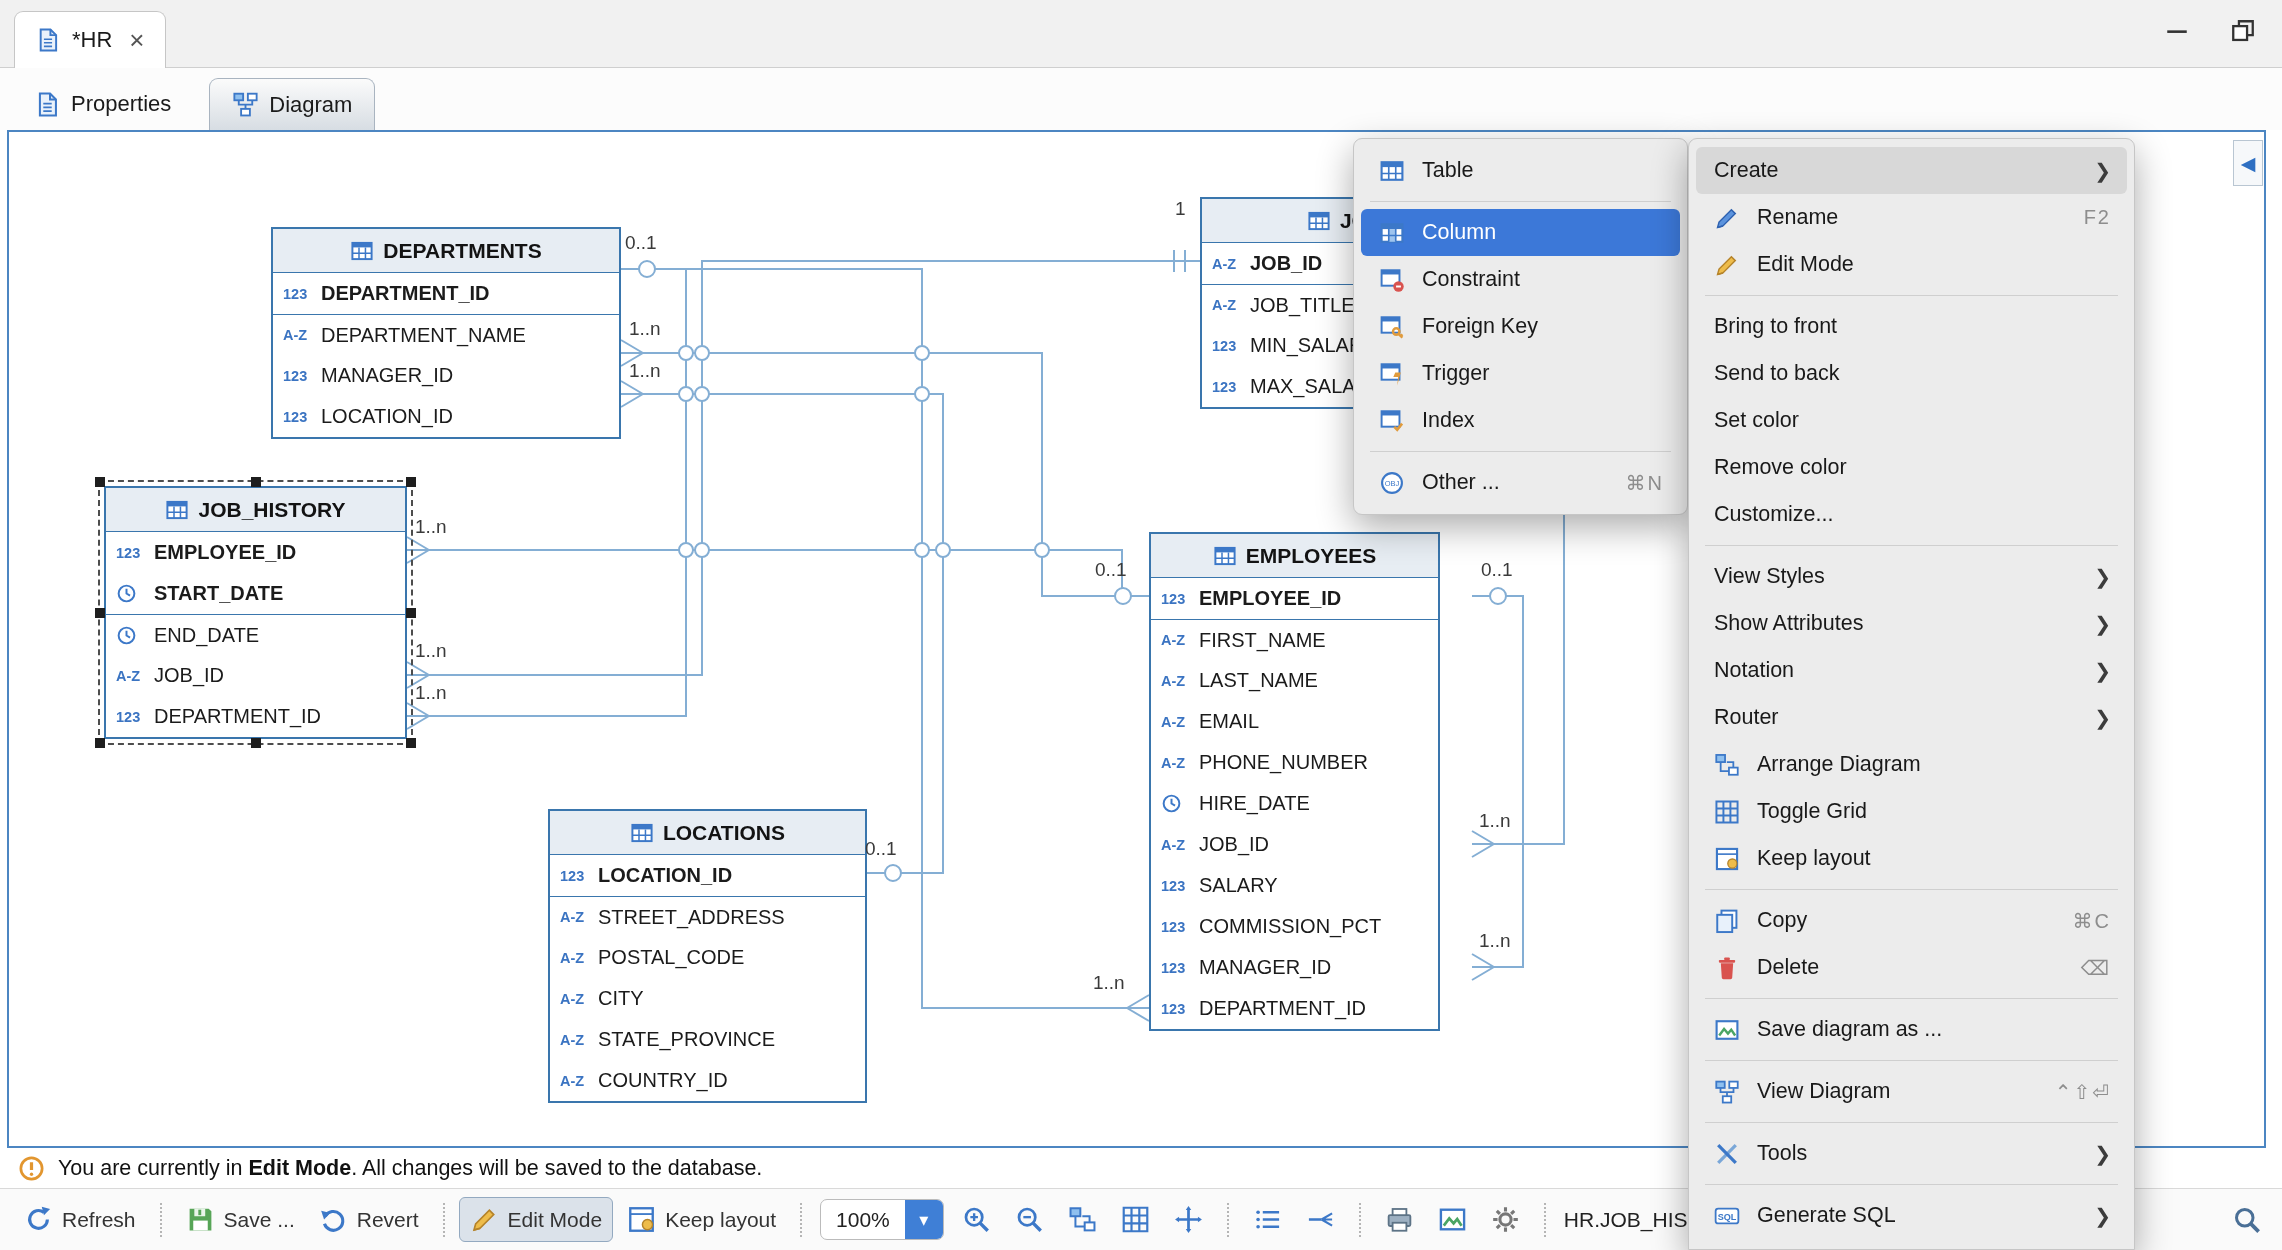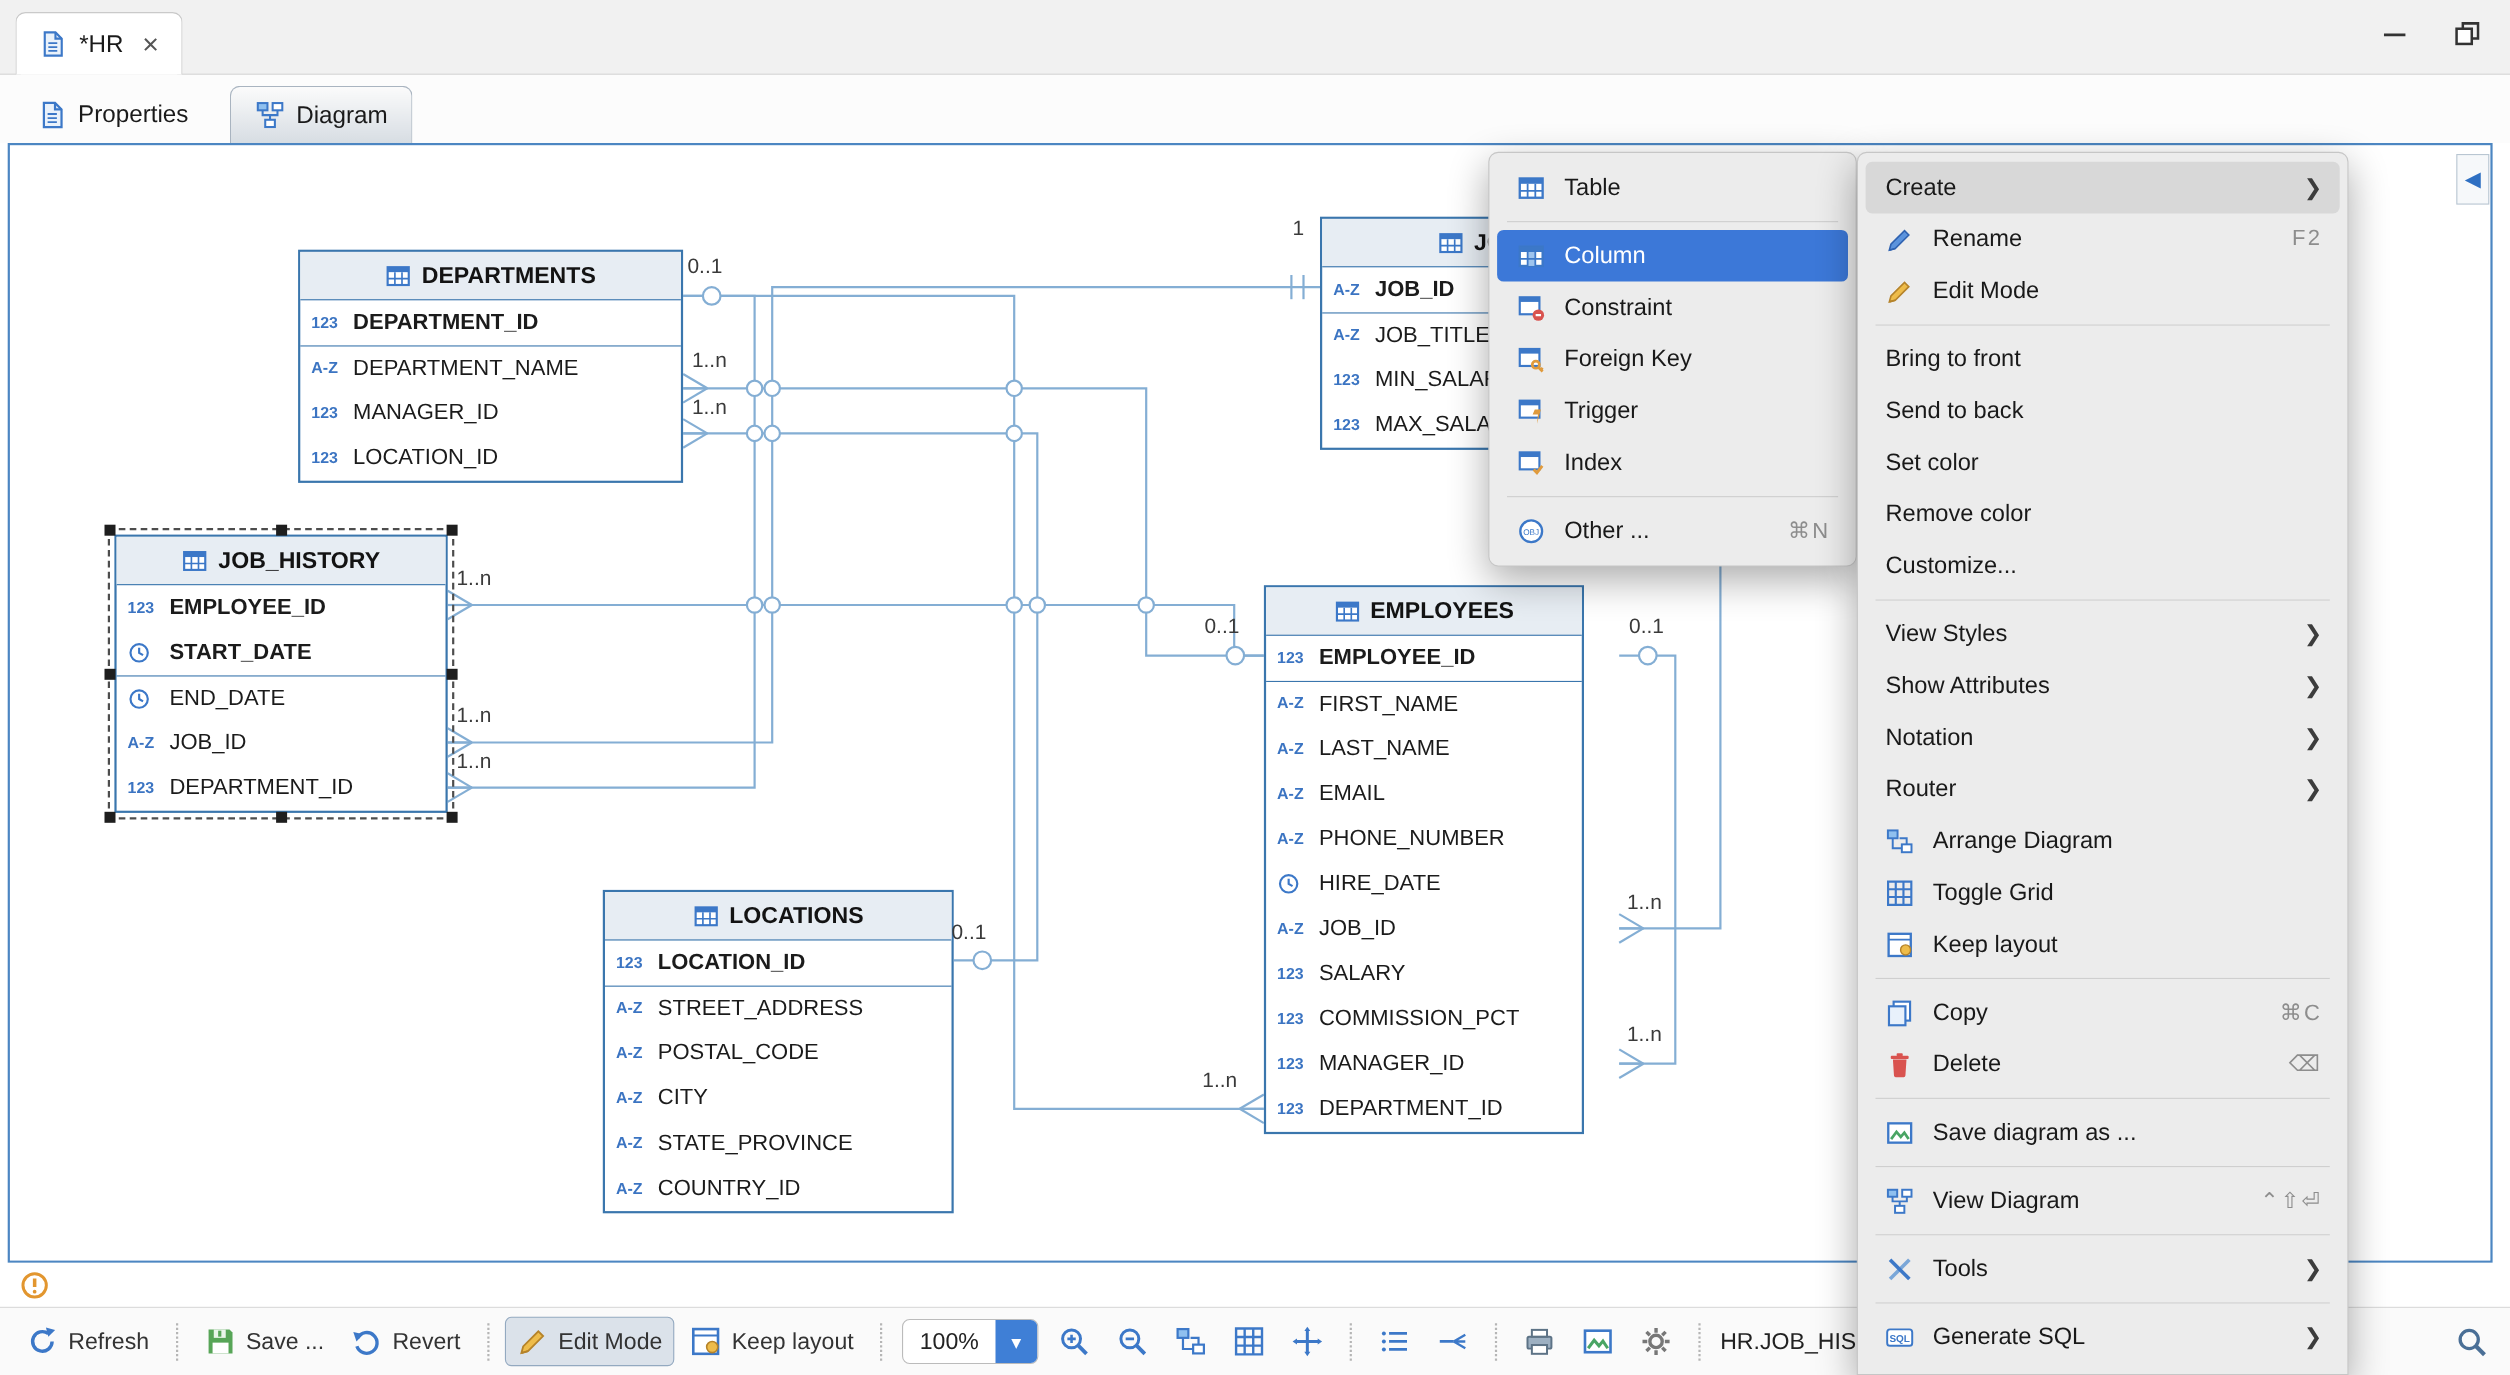--- a/index.html
+++ b/index.html
@@ -451,20 +451,21 @@
   </div>
 
 <div class="statusbar">
   <span>
       <svg viewBox="0 0 16 16">
         <circle cx="8" cy="8" r="6.3" fill="none" stroke="#e2962f" stroke-width="1.6"></circle>
         <path d="M8 4.3v4.6" stroke="#e2962f" stroke-width="1.9" fill="none"></path>
         <circle cx="8" cy="11.4" r="1" fill="#e2962f"></circle>
       </svg>
     </span>
+  <span><span>You are currently in </span><b>Edit Mode</b><span>. All changes will be saved to the database.</span></span>
 </div>
 
 <div class="bottombar">
   <div class="tb-btn">
       <span class="tb-ic">
         <svg viewBox="0 0 16 16">
           <path d="M12.9 8A4.9 4.9 0 1 1 11 4.1" fill="none" stroke="#3c78c8" stroke-width="1.7"></path>
           <polygon points="9.8,1 14.4,2.2 11,5.6" fill="#3c78c8"></polygon>
         </svg>
       </span>

